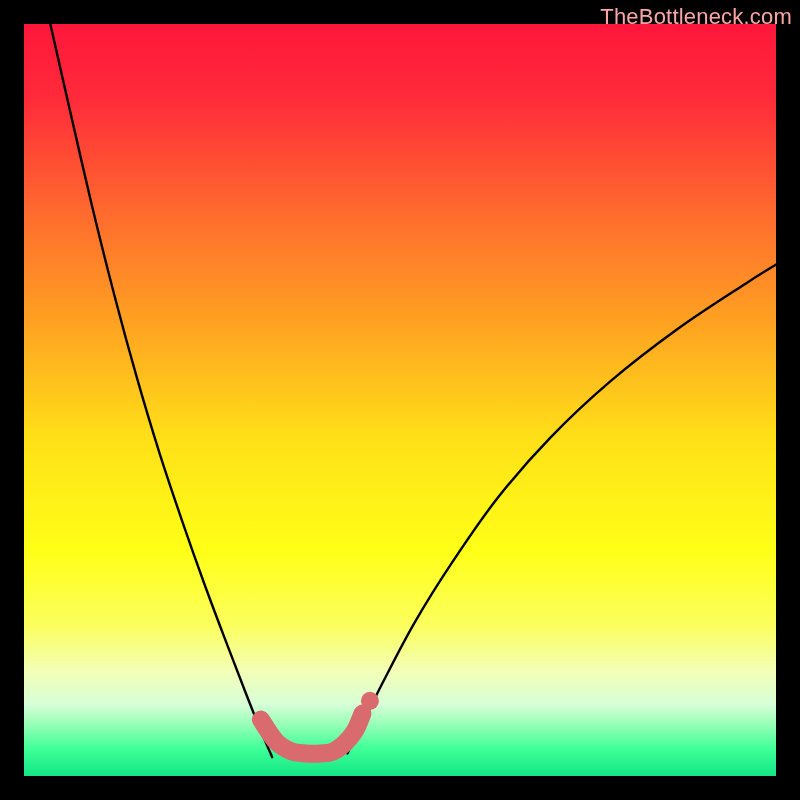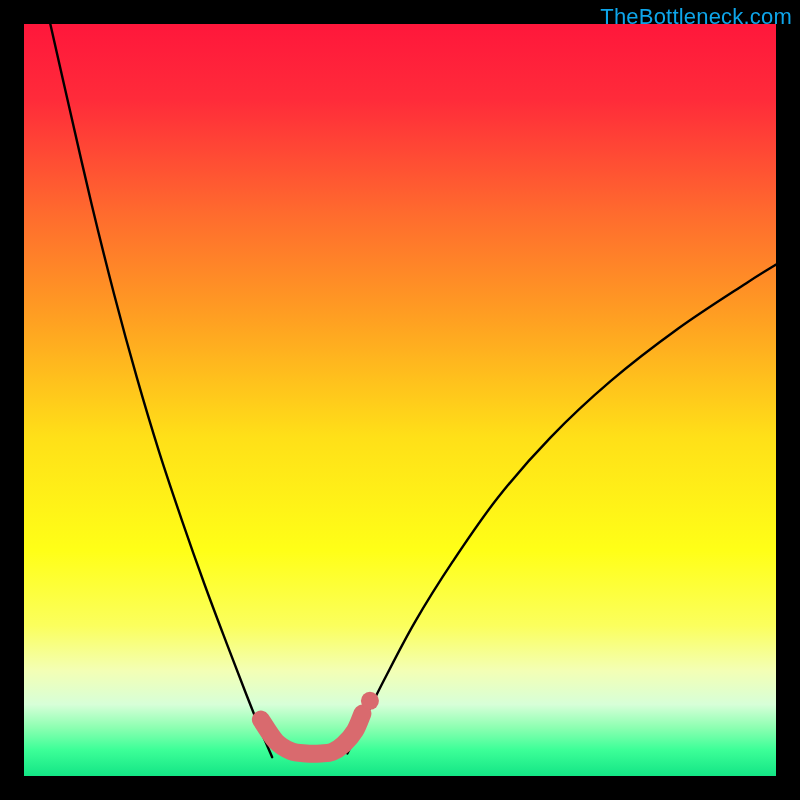--- a/index.html
+++ b/index.html
@@ -23,21 +23,21 @@
     position: absolute;
     left: 0;
     top: 0;
     width: 752px;
     height: 752px;
   }
   .watermark {
     position: absolute;
     top: 4px;
     right: 8px;
-    color: #0ea5e9;
+    color: #fca5a5;
     font-size: 22px;
     font-weight: 500;
     letter-spacing: 0.2px;
   }
 </style>
 </head>
 <body>
 
 <div class="frame">
   <svg class="plot" viewBox="0 0 752 752" preserveAspectRatio="none">

